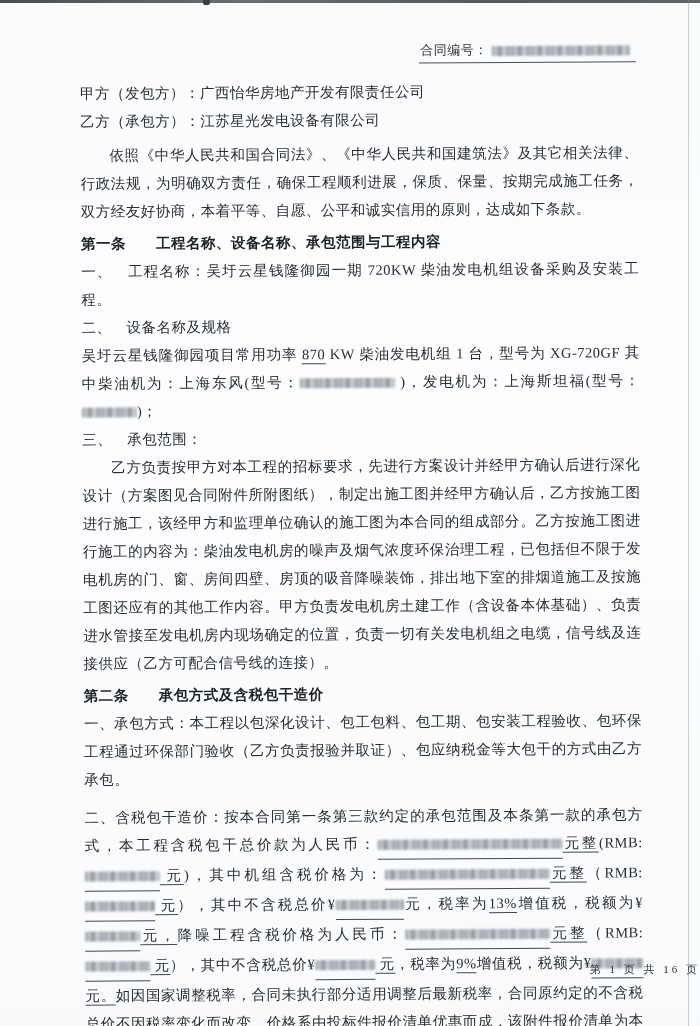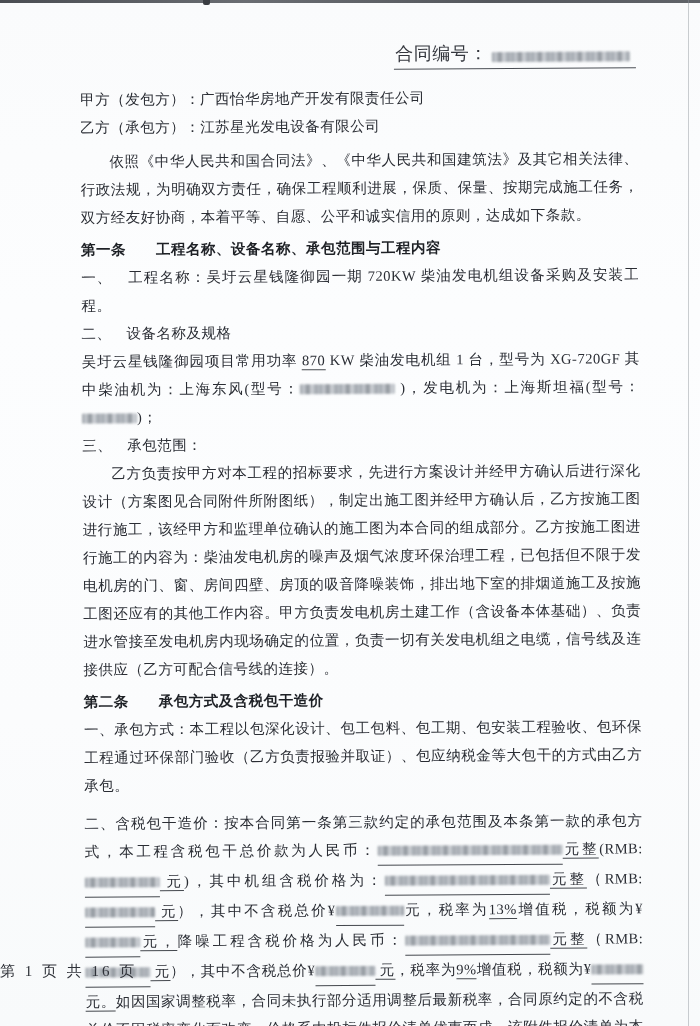--- a/index.html
+++ b/index.html
@@ -20,34 +20,34 @@
   .scan-right-line{position:absolute;top:0;left:688px;width:1px;height:100%;background:rgba(140,146,152,.45);}
   .tilt{
     position:absolute;top:0;left:0;right:0;bottom:0;
     padding:36px 60px 0 82px;
     transform:rotate(-0.35deg);
     transform-origin:50% 40%;
   }
   .line{line-height:28px;text-align:justify;}
   .header-row{display:flex;justify-content:flex-end;margin:6px 2px 14px 0;}
   .cno{display:flex;align-items:flex-end;gap:4px;border-bottom:1.5px solid #4a4e54;padding:0 6px 3px 2px;}
-  .cno-label{font-size:18px;color:#33363d;}
+  .cno-label{font-size:13px;color:#33363d;}
   .indent{text-indent:2em;}
   .heading{font-weight:700;color:#1e2126;margin-top:4px;line-height:28px;}
   .mt{margin-top:10px;}
   .u{border-bottom:1.4px solid #44484e;padding-bottom:1px;}
   .rwrap{display:inline-block;vertical-align:baseline;}
   .redacted{
     display:inline-block;height:10px;border-radius:1px;position:relative;top:1px;
     background:repeating-linear-gradient(90deg,#8f959d 0px,#bfc4ca 4px,#7d838b 8px,#cdd1d6 12px,#969ca4 16px,#b3b8be 20px);
     filter:blur(1.2px);opacity:.88;
   }
   .footer{
     position:absolute;top:962px;left:0;right:0;
-    text-align:left;font-size:15px;color:#2e3138;letter-spacing:3px;
+    text-align:right;font-size:11px;color:#2e3138;letter-spacing:3px;
   }
 </style>
 </head>
 <body>
 
 <div class="page">
   <div class="scan-top-edge"></div>
   <div class="scan-notch"></div>
   <div class="scan-right-line"></div>
 

